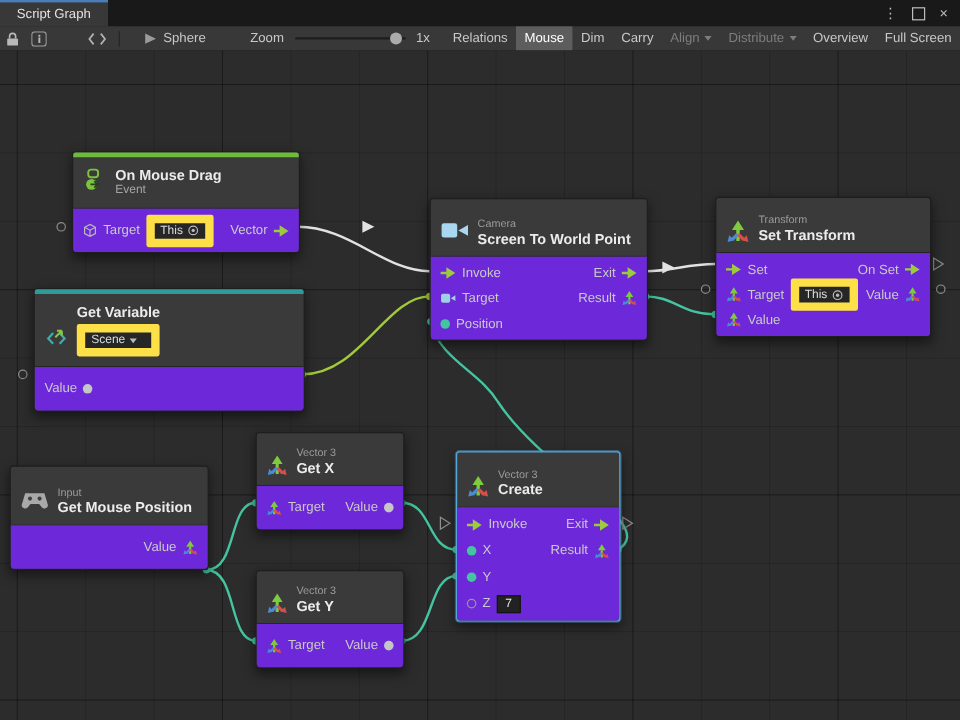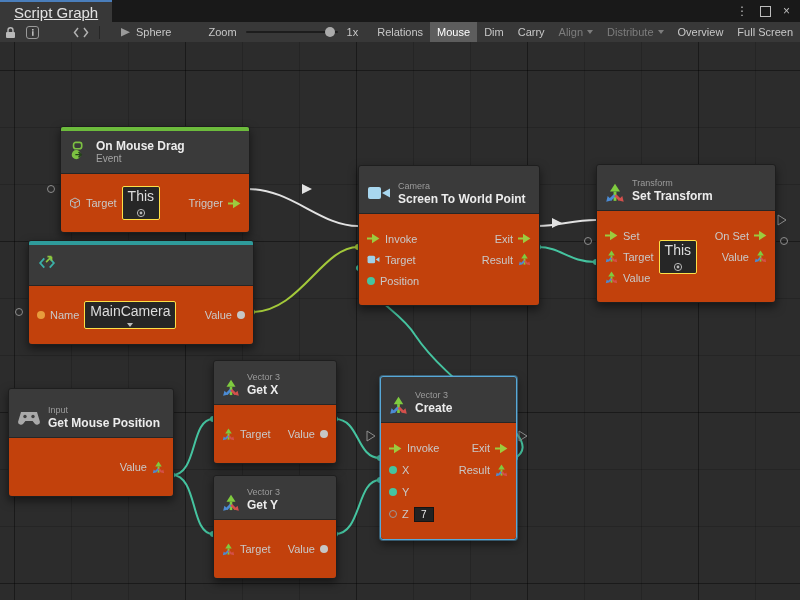--- a/index.html
+++ b/index.html
@@ -2,21 +2,21 @@
 <html><head>
 <meta charset="utf-8">
 <style>
   html,body{margin:0;padding:0;background:#111;}
   #app{position:relative;width:800px;height:600px;overflow:hidden;
        font-family:"Liberation Sans",sans-serif;background:#2b2b2b;user-select:none;}
 
   
   #titlebar{position:absolute;top:0;left:0;width:800px;height:22px;background:#191919;display:flex;align-items:stretch;}
   .tab{display:flex;align-items:center;background:#383838;border-top:2px solid #4a7ebb;padding:0 14px;}
-  .tab span{font-size:15px;color:#e2e2e2;text-decoration:underline;}
+  .tab span{font-size:11px;color:#e2e2e2;}
   #win-icons{margin-left:auto;display:flex;align-items:center;gap:12px;padding-right:10px;color:#bdbdbd;}
   #win-icons .glyph{font-size:12px;line-height:12px;}
   .win-max{width:9px;height:9px;border:1px solid #bdbdbd;}
 
   
   #toolbar{position:absolute;top:22px;left:0;width:800px;height:20px;background:#383838;border-bottom:1px solid #1f1f1f;
            display:flex;align-items:center;font-size:11px;color:#c8c8c8;}
   .tbtn{height:20px;display:flex;align-items:center;padding:0 7px;white-space:nowrap;}
   .tbtn.active{background:#5d5d5d;color:#fff;}
   .tbtn.dim{color:#7d7d7d;}
@@ -43,41 +43,41 @@
   
   .node{position:absolute;z-index:2;background:#3a3a3a;border:1px solid #1e1e1e;border-radius:3px;
         box-shadow:0 4px 10px rgba(0,0,0,.5);}
   .node.selected{border-color:#57a8d8;box-shadow:0 0 0 1px rgba(87,168,216,.45),0 4px 10px rgba(0,0,0,.5);}
   .accent{height:4px;border-radius:2px 2px 0 0;}
   .hdr{display:flex;align-items:flex-end;gap:7px;padding:7px 10px 7px 8px;}
   .hcol{display:flex;flex-direction:column;justify-content:center;}
   .cat{font-size:9px;color:#9b9b9b;line-height:11px;}
   .ttl{font-size:12px;font-weight:bold;color:#ececec;line-height:14px;}
   .sub{font-size:10px;color:#a5a5a5;line-height:12px;}
-  .body{background:#c2410c;border-top:1px solid #262626;border-radius:0 0 3px 3px;padding:14px 0;}
+  .body{background:#6d28d9;border-top:1px solid #262626;border-radius:0 0 3px 3px;padding:3px 0;}
   .prow{display:flex;align-items:center;justify-content:space-between;height:21px;padding:0 8px;font-size:11px;color:#c9c9c9;}
   .prow.tall{height:30px;}
   .prow22{height:22px;}
   .pl,.pr{display:flex;align-items:center;gap:5px;}
 
   .ico{display:inline-flex;}
   .ico svg{display:block;width:100%;height:100%;}
   .v3{width:13px;height:13px;}
   .ca{width:13px;height:11px;}
   .cube{width:12px;height:12px;}
   .cam{width:13px;height:11px;}
   .scope{width:10px;height:10px;}
   .dot{width:8px;height:8px;border-radius:50%;display:inline-block;}
   .dot.orange{background:#e89c3c;}
   .dot.gray{background:#c6c6c6;}
   .dot.teal{background:#45c4a0;}
   .dot.hollow{width:6px;height:6px;border:1.5px solid #999;background:transparent;}
 
-  .chip,.dd{display:inline-flex;align-items:center;gap:4px;background:#262626;border:1px solid #fde047;
-            border-radius:2px;padding:1px 5px;font-size:14px;color:#ddd;flex-direction:column;}
+  .chip,.dd{display:inline-flex;align-items:center;gap:4px;background:#262626;border:7px solid #fde047;
+            border-radius:2px;padding:1px 5px;font-size:10px;color:#ddd;}
   .dd .dcaret{width:0;height:0;border-left:3px solid transparent;border-right:3px solid transparent;border-top:4px solid #bbb;}
   .dd.field{min-width:80px;justify-content:space-between;}
   .zfield{width:14px;height:13px;background:#222;border:1px solid #141414;color:#ececec;font-size:10px;
           text-align:center;padding:0 2px;font-family:"Liberation Sans",sans-serif;}
 
   
   #n-drag{left:60px;top:126px;width:188px;}
   #n-var{left:28px;top:240px;width:224px;}
   #n-cam{left:358px;top:165px;width:180px;}
   #n-set{left:596px;top:164px;width:178px;}
@@ -236,52 +236,51 @@
             <span>This</span>
             <span class="ico scope">
                 <svg viewBox="0 0 10 10">
                   <circle cx="5" cy="5" r="3.6" fill="none" stroke="#b9b9b9"></circle>
                   <circle cx="5" cy="5" r="1.4" fill="#b9b9b9"></circle>
                 </svg>
               </span>
           </span>
         </span>
         <span class="pr">
-          <span>Trigger</span>
+          <span>Vector</span>
           <span class="ico ca">
               <svg viewBox="0 0 13 11">
                 <path d="M0 5.5h5.5" stroke="#9ccb3e" stroke-width="2"></path>
                 <polygon points="5,0.8 12.4,5.5 5,10.2" fill="#9ccb3e"></polygon>
               </svg>
             </span>
         </span>
       </div>
     </div>
   </div>
 
   <div class="node" id="n-var">
     <div class="accent" style="background:#2e9b9b;"></div>
     <div class="hdr">
       <span>
         <svg width="20" height="20" viewBox="0 0 22 22">
             <path d="M8 6 3.5 11 8 16M14 6l4.5 5L14 16" fill="none" stroke="#3bb0a8" stroke-width="2"></path>
             <path d="M10 10l6-6M16 4h-4.5M16 4v4.5" fill="none" stroke="#8cc63f" stroke-width="1.8"></path>
           </svg>
       </span>
+      <span class="hcol" style="gap:3px;">
+        <span class="ttl">Get Variable</span>
+        <span class="dd">
+          <span>Scene</span>
+          <span class="dcaret"></span>
+        </span>
+      </span>
     </div>
     <div class="body">
       <div class="prow tall">
-        <span class="pl">
-          <span class="dot orange"></span>
-          <span>Name</span>
-          <span class="dd field">
-            <span>MainCamera</span>
-            <span class="dcaret"></span>
-          </span>
-        </span>
         <span class="pr">
           <span>Value</span>
           <span class="dot gray"></span>
         </span>
       </div>
     </div>
   </div>
 
   <div class="node" id="n-cam">
     <div class="hdr" style="height:33px;">

